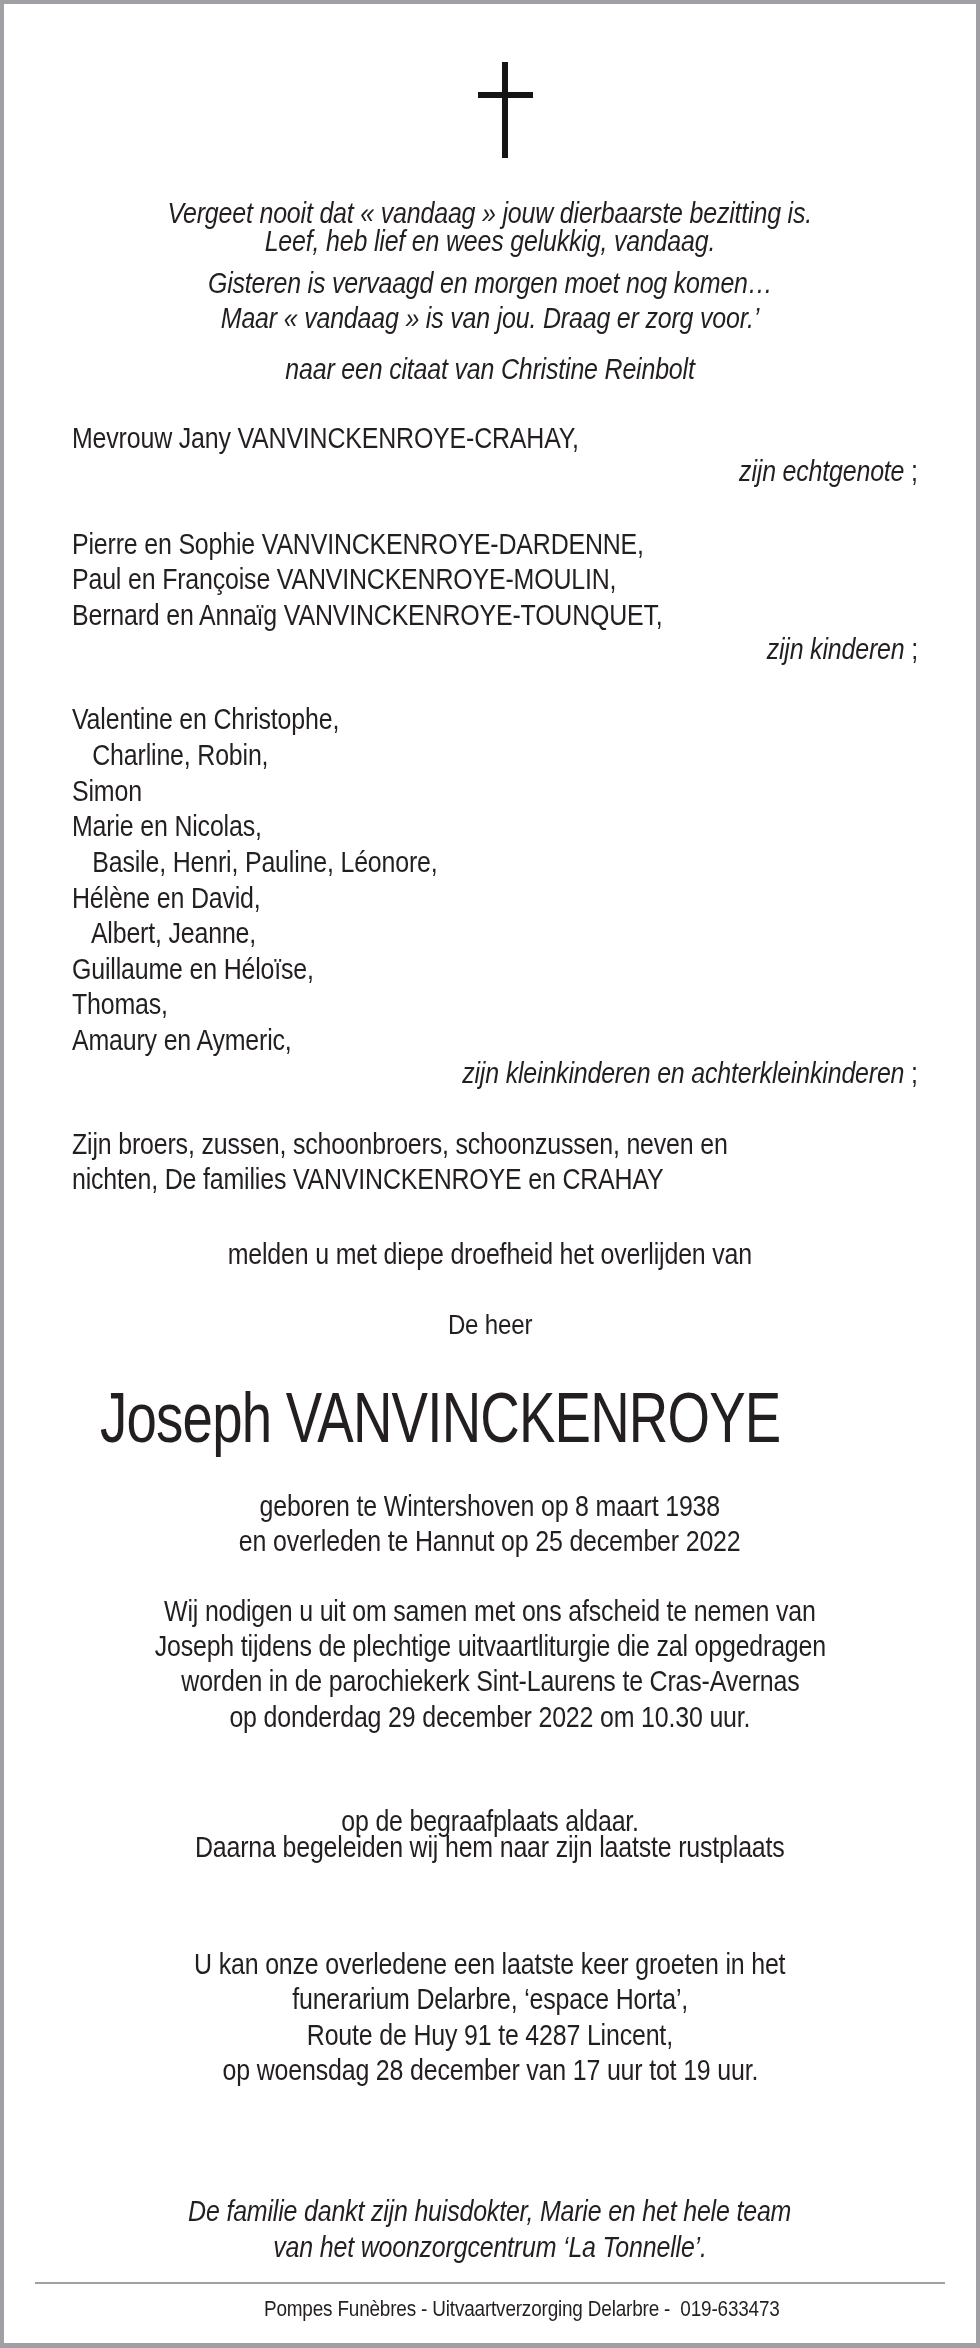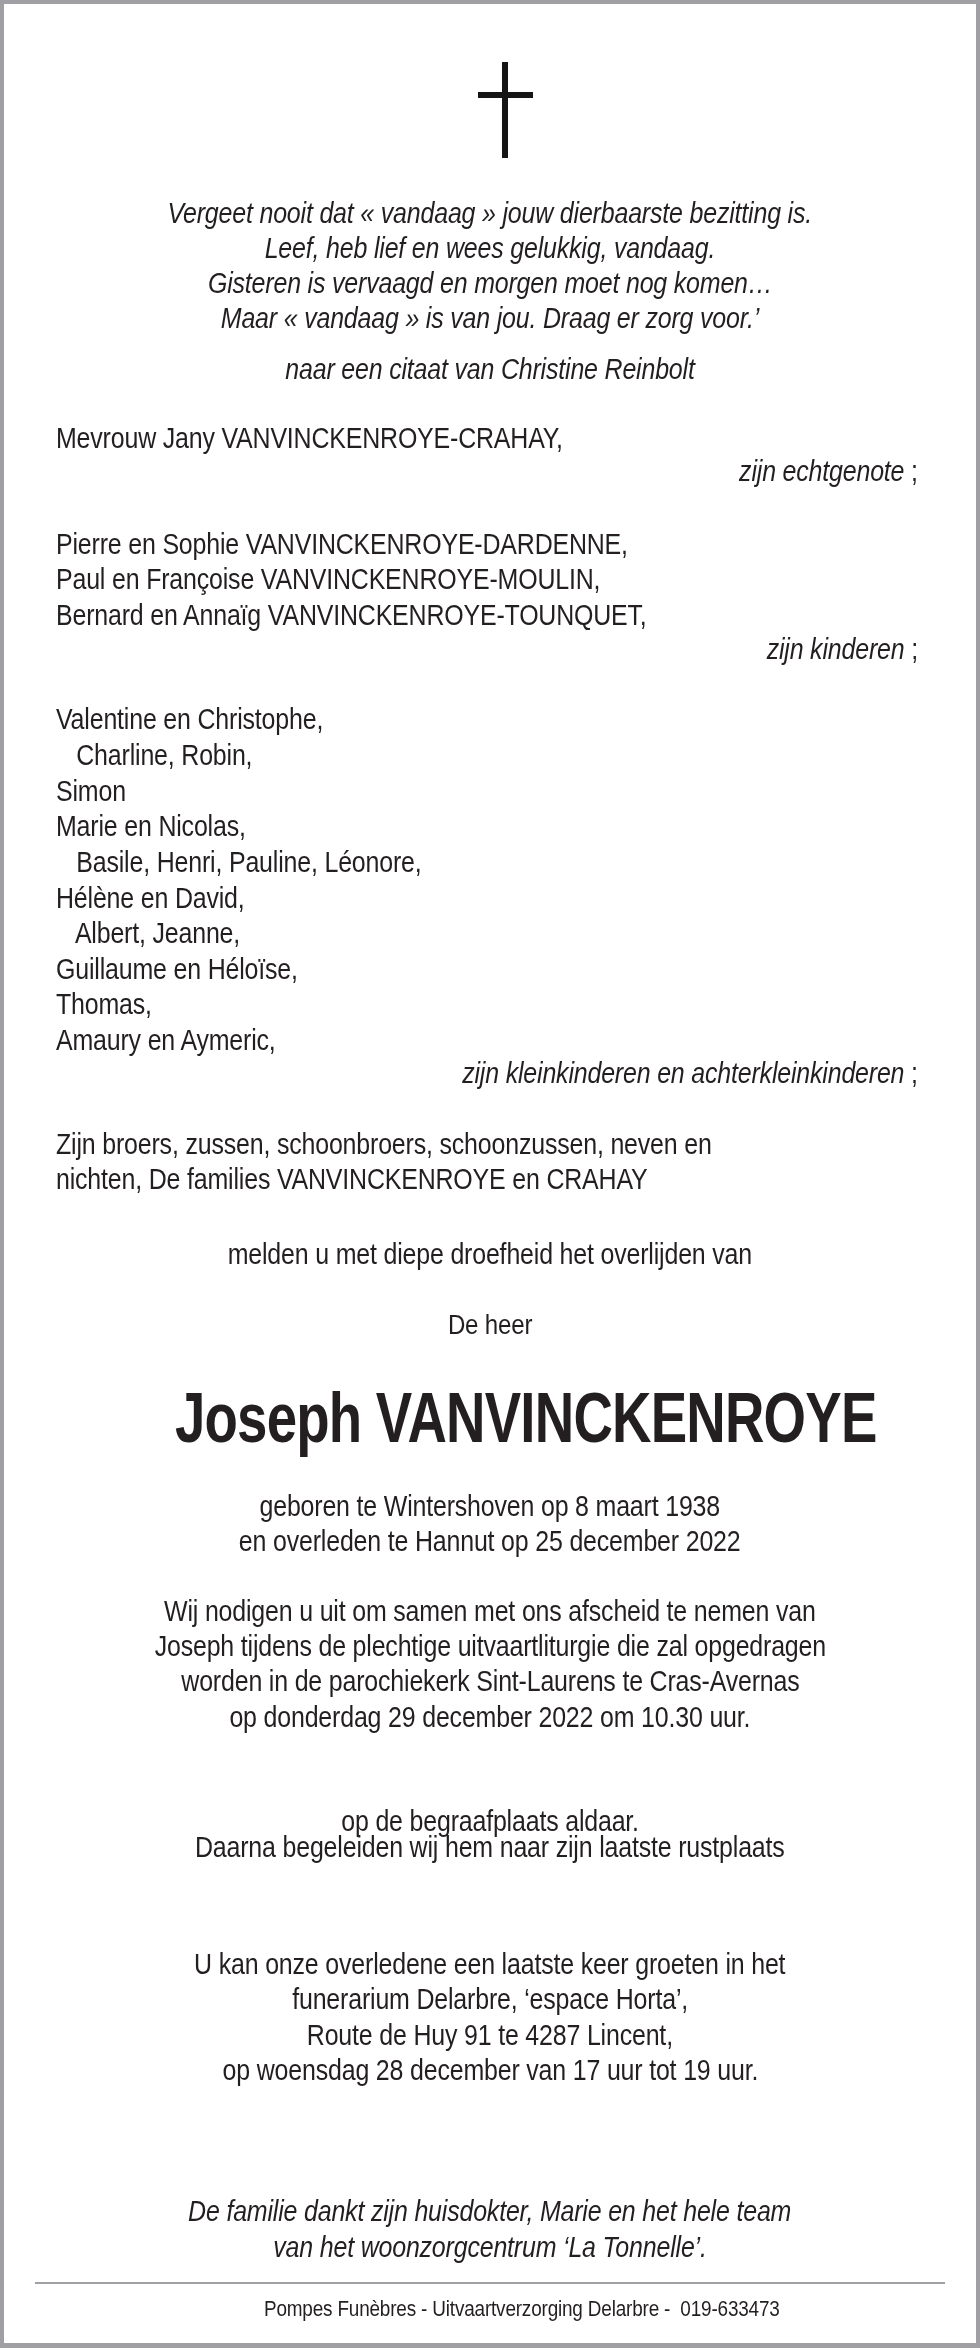--- a/index.html
+++ b/index.html
@@ -24,29 +24,29 @@
     width: 55px; height: 6px; background: #151515;
   }
   .ln {
     position: absolute; white-space: pre;
     font-size: 29px; line-height: 34px; height: 34px;
     letter-spacing: -0.2px;
   }
   .ln span.t { display: inline-block; transform: scaleX(0.86); }
   .c { left: 0; width: 972px; text-align: center; }
   .c span.t { transform-origin: center top; }
-  .l { left: 52px; }
+  .l { left: 68px; }
   .l span.t { transform-origin: left top; }
   .r { right: 58px; text-align: right; }
   .r span.t { transform-origin: right top; }
   .it { font-style: italic; }
   .big { font-size: 28px; }
   .name {
-    position: absolute; left: 0; width: 972px; text-align: right;
-    font-size: 70px; font-weight: bold; line-height: 80px; height: 80px;
+    position: absolute; left: 0; width: 972px; text-align: left;
+    font-size: 70px; font-weight: normal; line-height: 80px; height: 80px;
     letter-spacing: -1px; white-space: pre;
   }
   .name span.t { display: inline-block; transform: scaleX(0.78); transform-origin: center top; }
   .sep {
     position: absolute; left: 31px; width: 910px; top: 2278px;
     height: 2px; background: #a0a0a4;
   }
   .foot { font-size: 22px; line-height: 26px; height: 26px; padding-left: 32px; }
 </style>
 </head>
@@ -54,21 +54,21 @@
 
 <div class="page">
 
   <div>
     <div class="cross-v"></div>
     <div class="cross-h"></div>
   </div>
 
   <div>
     <div class="ln c it" style="top:192px"><span class="t">Vergeet nooit dat « vandaag » jouw dierbaarste bezitting is.</span></div>
-    <div class="ln c it" style="top:227px"><span class="t">Leef, heb lief en wees gelukkig, vandaag.</span></div>
+    <div class="ln c it" style="top:220px"><span class="t">Leef, heb lief en wees gelukkig, vandaag.</span></div>
     <div class="ln c it" style="top:262px"><span class="t">Gisteren is vervaagd en morgen moet nog komen…</span></div>
     <div class="ln c it" style="top:297px"><span class="t">Maar « vandaag » is van jou. Draag er zorg voor.’</span></div>
     <div class="ln c it" style="top:348px"><span class="t">naar een citaat van Christine Reinbolt</span></div>
   </div>
 
   <div>
     <div class="ln l" style="top:417px"><span class="t">Mevrouw Jany VANVINCKENROYE-CRAHAY,</span></div>
     <div class="ln r" style="top:450px"><span class="t"><span class="it">zijn echtgenote</span><span> ;</span></span></div>
   </div>
 

